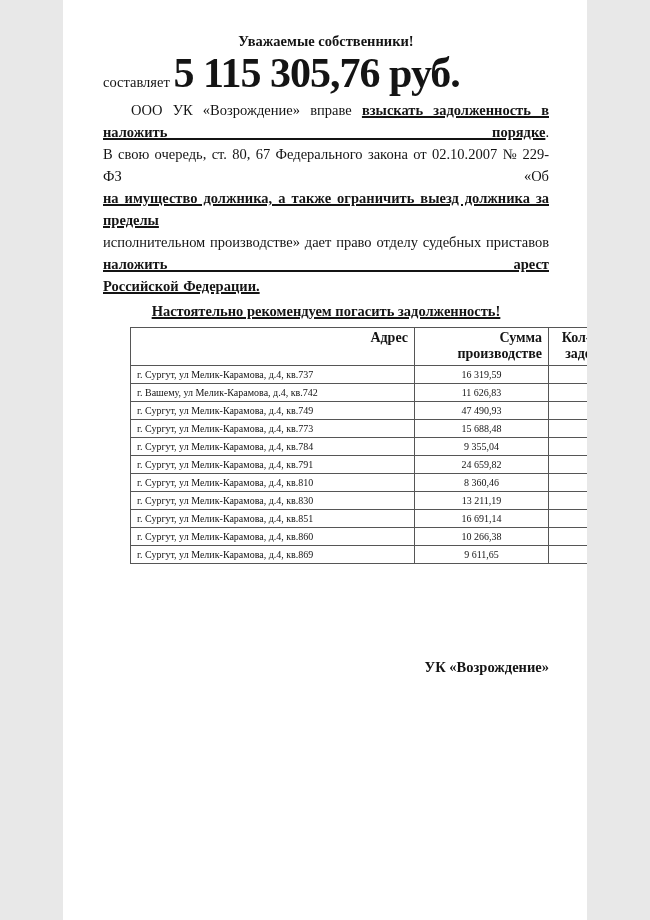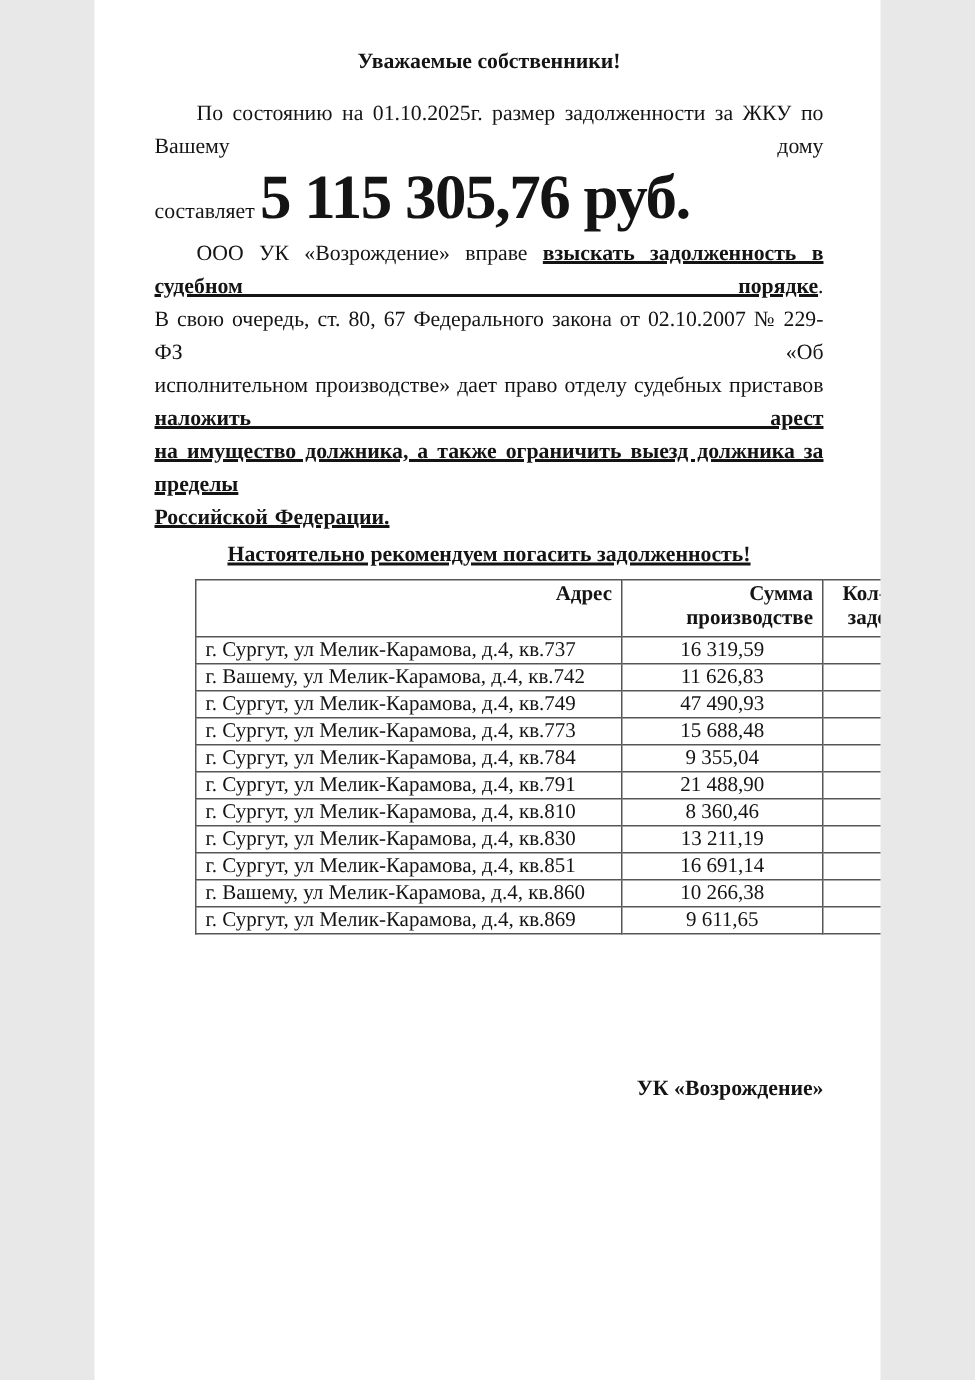--- a/index.html
+++ b/index.html
@@ -61,21 +61,21 @@
   }
   table.debt-table {
     border-collapse: collapse;
     margin-left: 27px;
     margin-top: 6px;
     table-layout: fixed;
     width: 536px;
   }
   .debt-table th, .debt-table td {
     border: 1px solid #565656;
-    font-size: 14px;
+    font-size: 10px;
   }
   .debt-table th {
     font-weight: bold;
     text-align: right;
     vertical-align: top;
     line-height: 16px;
     padding: 2px 6px 3px 6px;
     font-size: 14px;
   }
   .debt-table col.c-address { width: 284px; }
@@ -99,36 +99,35 @@
     padding-right: 0px;
   }
 </style>
 </head>
 <body>
 
 <div class="page">
 
   <div class="doc-title">Уважаемые собственники!</div>
 
-  <div class="intro-line">По состоянию на 01.10.2025г. размер задолженности за ЖКУ по Вашему дому</div>
 
   <div class="amount-line">
     <span class="amount-prefix">составляет </span><span class="amount-big">5 115 305,76 руб.</span>
   </div>
 
   <div class="para">
     <div class="line first">
-      <span>ООО УК «Возрождение» вправе </span><span class="bold-u">взыскать задолженность в судебном порядке</span><span>.</span>
+      <span>ООО УК «Возрождение» вправе </span><span class="bold-u">взыскать задолженность в наложить порядке</span><span>.</span>
     </div>
     <div class="line">В свою очередь, ст. 80, 67 Федерального закона от 02.10.2007 № 229-ФЗ «Об</div>
     <div class="line">
+      <span class="bold-u">на имущество должника, а также ограничить выезд должника за пределы</span>
+    </div>
+    <div class="line">
       <span>исполнительном производстве» дает право отделу судебных приставов </span><span class="bold-u">наложить арест</span>
-    </div>
-    <div class="line">
-      <span class="bold-u">на имущество должника, а также ограничить выезд должника за пределы</span>
     </div>
     <div class="line last">
       <span class="bold-u">Российской Федерации.</span>
     </div>
   </div>
 
   <div class="recommendation">Настоятельно рекомендуем погасить задолженность!</div>
 
   <table class="debt-table">
     <colgroup>
@@ -171,21 +170,21 @@
         </tr>
 
         <tr>
           <td class="col-address">г. Сургут, ул Мелик-Карамова, д.4, кв.784</td>
           <td class="col-amount">9 355,04</td>
           <td class="col-months">4</td>
         </tr>
 
         <tr>
           <td class="col-address">г. Сургут, ул Мелик-Карамова, д.4, кв.791</td>
-          <td class="col-amount">21 488,90</td>
+          <td class="col-amount">24 659,82</td>
           <td class="col-months">4</td>
         </tr>
 
         <tr>
           <td class="col-address">г. Сургут, ул Мелик-Карамова, д.4, кв.810</td>
           <td class="col-amount">8 360,46</td>
           <td class="col-months">2</td>
         </tr>
 
         <tr>
@@ -195,21 +194,21 @@
         </tr>
 
 
         <tr>
           <td class="col-address">г. Сургут, ул Мелик-Карамова, д.4, кв.851</td>
           <td class="col-amount">16 691,14</td>
           <td class="col-months">4</td>
         </tr>
 
         <tr>
-          <td class="col-address">г. Вашему, ул Мелик-Карамова, д.4, кв.860</td>
+          <td class="col-address">г. Сургут, ул Мелик-Карамова, д.4, кв.860</td>
           <td class="col-amount">10 266,38</td>
           <td class="col-months">4</td>
         </tr>
 
         <tr>
           <td class="col-address">г. Сургут, ул Мелик-Карамова, д.4, кв.869</td>
           <td class="col-amount">9 611,65</td>
           <td class="col-months">2</td>
         </tr>
       </tbody>

